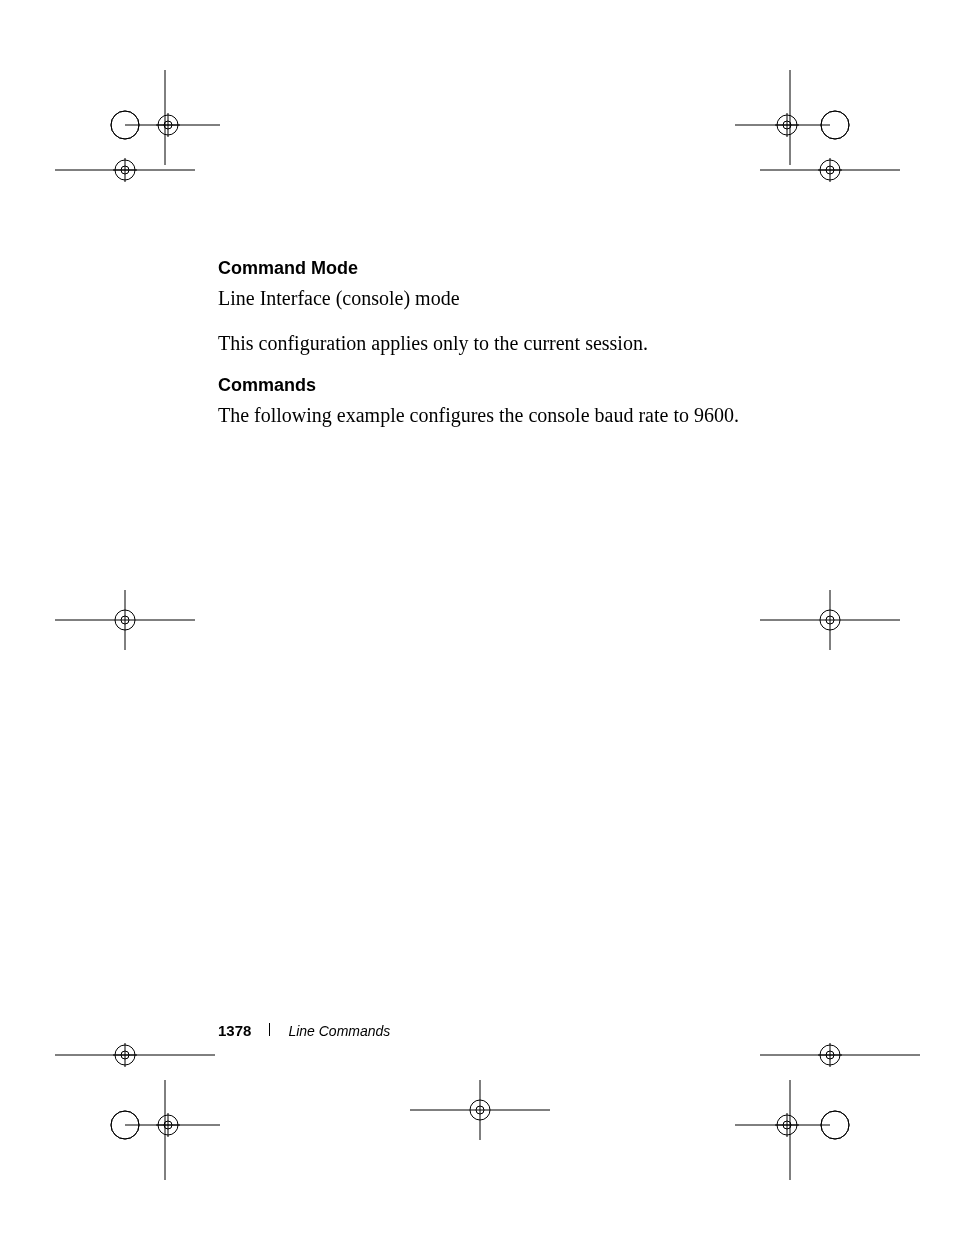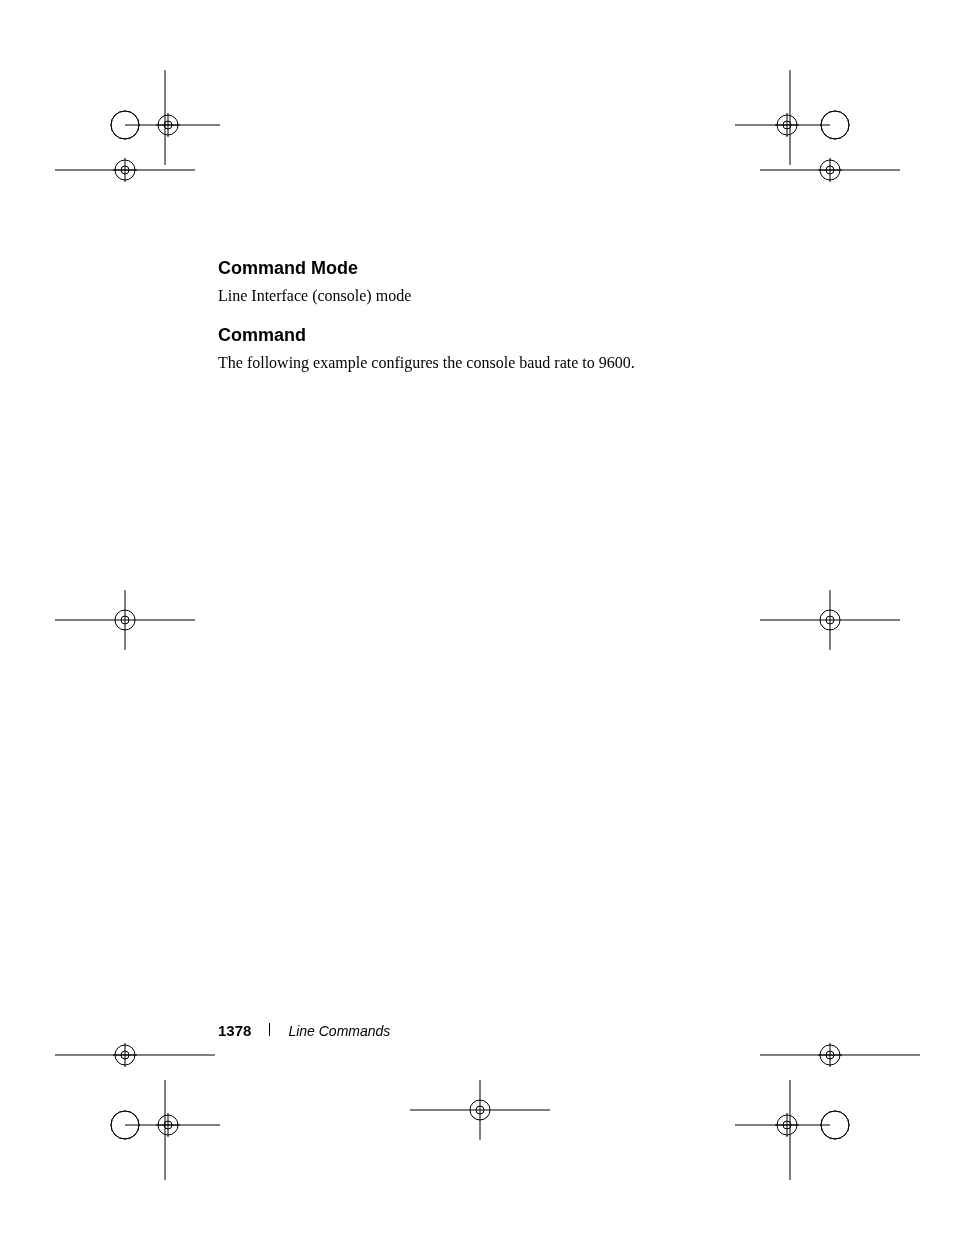--- a/index.html
+++ b/index.html
@@ -25,21 +25,21 @@
   }
   .section-heading {
     font-family: "Helvetica Neue", Arial, sans-serif;
     font-weight: 700;
     font-size: 18px;
     letter-spacing: 0px;
     margin: 0 0 6px 0;
   }
   .body-text {
     font-family: Georgia, "Times New Roman", serif;
-    font-size: 16px;
+    font-size: 20px;
     line-height: 1.35;
     margin: 0 0 18px 0;
   }
   .footer {
     position: absolute;
     left: 218px;
     bottom: 196px;
     display: flex;
     align-items: baseline;
     font-family: "Helvetica Neue", Arial, sans-serif;
@@ -77,22 +77,23 @@
 </head>
 <body>
 
 <div class="page">
 
   <div class="content">
 
     <h3 class="section-heading">Command Mode</h3>
     <p class="body-text">Line Interface (console) mode</p>
 
-
-    <h3 class="section-heading">Command</h3>
+    <p class="body-text">This configuration applies only to the current session.</p>
+
+    <h3 class="section-heading">Commands</h3>
     <p class="body-text">The following example configures the console baud rate to 9600.</p>
 
   </div>
 
   <div class="footer">
     <span class="page-number">1378</span>
     <span class="sep"></span>
     <span class="section-name">Line Commands</span>
   </div>
 

